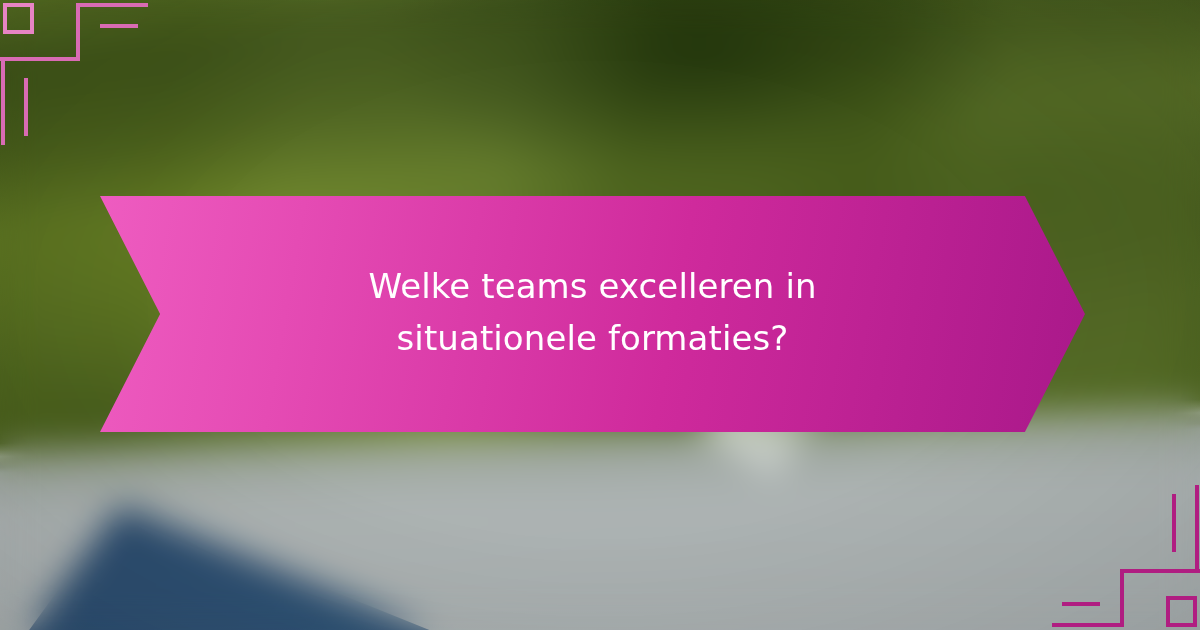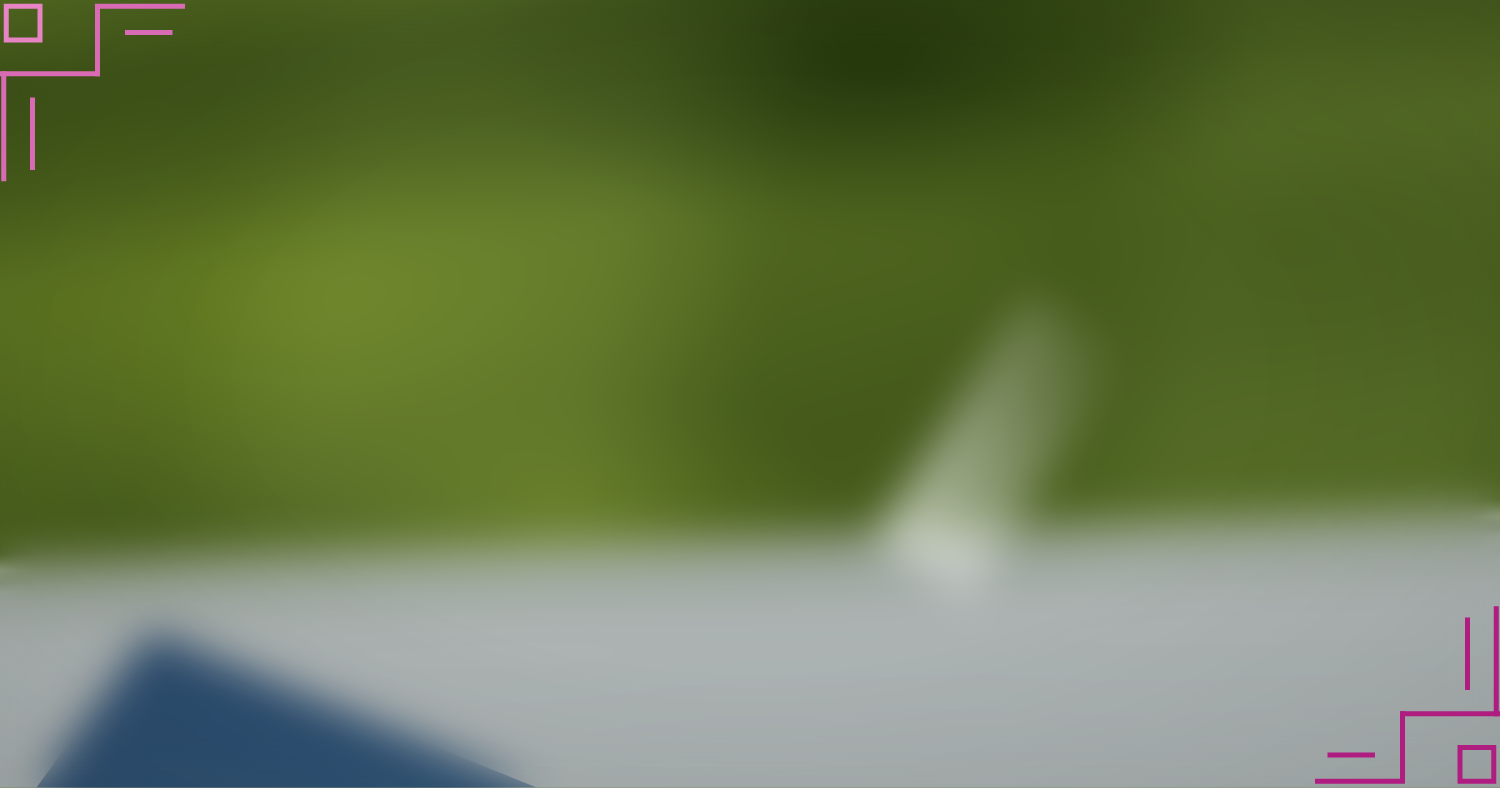--- a/index.html
+++ b/index.html
@@ -170,14 +170,17 @@
   <div class="ornament corner-br">
     <div class="orn-box" style="right:3px; bottom:3px; width:31px; height:31px;"></div>
     <div class="orn-line" style="right:80px; bottom:3px; width:68px; height:4px;"></div>
     <div class="orn-line" style="right:100px; bottom:24px; width:38px; height:4px;"></div>
     <div class="orn-line" style="right:76px; bottom:3px; width:4px; height:58px;"></div>
     <div class="orn-line" style="right:0px; bottom:57px; width:80px; height:4px;"></div>
     <div class="orn-line" style="right:1px; bottom:57px; width:4px; height:88px;"></div>
     <div class="orn-line" style="right:24px; bottom:78px; width:4px; height:58px;"></div>
   </div>
 
+  <div id="banner">
+    <div id="banner-text">Welke teams excelleren in situationele formaties?</div>
+  </div>
 
 </div>
 
 </body></html>

